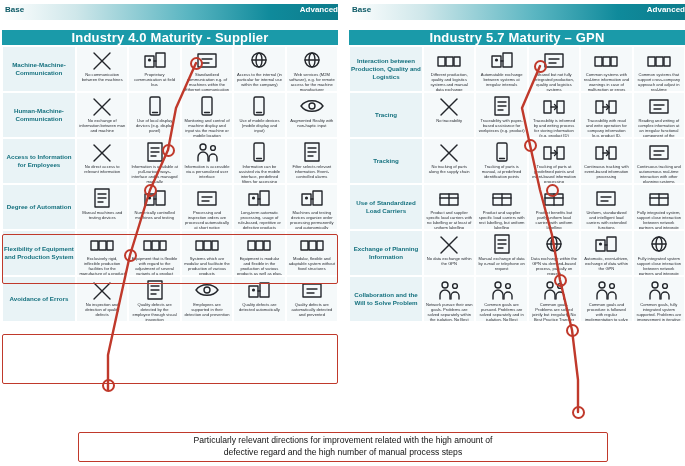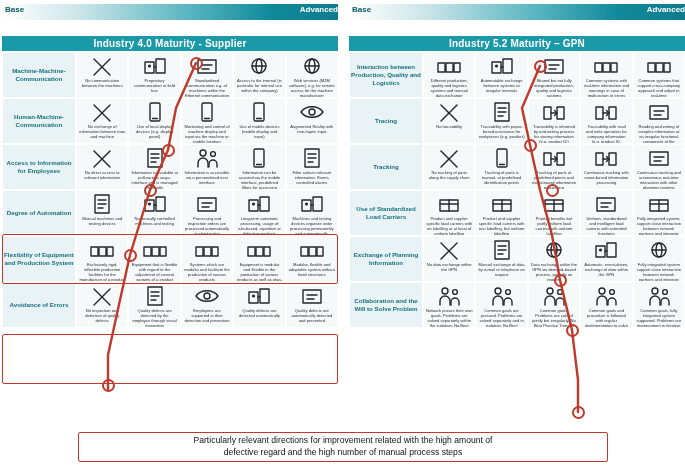--- a/index.html
+++ b/index.html
@@ -28,25 +28,25 @@
   .grad-bar .lbl {
     position:absolute; top:1px; font-size:8px; font-weight:bold; color:#0d5a66;
   }
   .grad-bar .lbl.base { left:3px; color:#0d5a66; }
   .grad-bar .lbl.adv { right:0; color:#ffffff; }
 
   .panel-title {
     height:15px;
     background:#1a9aa9;
     color:#ffffff;
-    font-size:10px;
+    font-size:13px;
     font-weight:bold;
     display:flex; align-items:center; justify-content:center;
     letter-spacing:0.2px;
-    margin-top:16px;
+    margin-top:10px;
   }
 
   .grid { position:relative; margin-top:1px; }
 
   .row { display:flex; width:100%; border-bottom:1px solid #ffffff; }
   .rowlabel {
     width:74px; min-width:74px;
     background:#e9f3f6;
     border:1px solid #ffffff;
     display:flex; align-items:center; justify-content:center;
@@ -466,21 +466,21 @@
 
     <div class="hl" style="left:0px; top:230px; width:336px; height:50px;"></div>
     <div class="hl" style="left:0px; top:330px; width:336px; height:50px;"></div>
   </div>
 
   <div class="panel right">
     <div class="grad-bar">
       <div class="lbl base">Base</div>
       <div class="lbl adv">Advanced</div>
     </div>
-    <div class="panel-title">Industry 5.2 Maturity – GPN</div>
+    <div class="panel-title">Industry 5.7 Maturity – GPN</div>
 
     <div class="grid" id="grid-gpn">
         <div class="row h1">
           <div class="rowlabel">Interaction between Production, Quality and Logistics</div>
           <div class="cells">
             <div class="cell">
               <div class="ico">
                 <svg width="28" height="26" viewBox="0 0 28 26">
                   <rect x="3" y="10" width="7" height="9" stroke="#23262b" fill="none" stroke-width="1.4" stroke-linecap="round" stroke-linejoin="round"></rect>
                   <rect x="11" y="10" width="7" height="9" stroke="#23262b" fill="none" stroke-width="1.4" stroke-linecap="round" stroke-linejoin="round"></rect>

